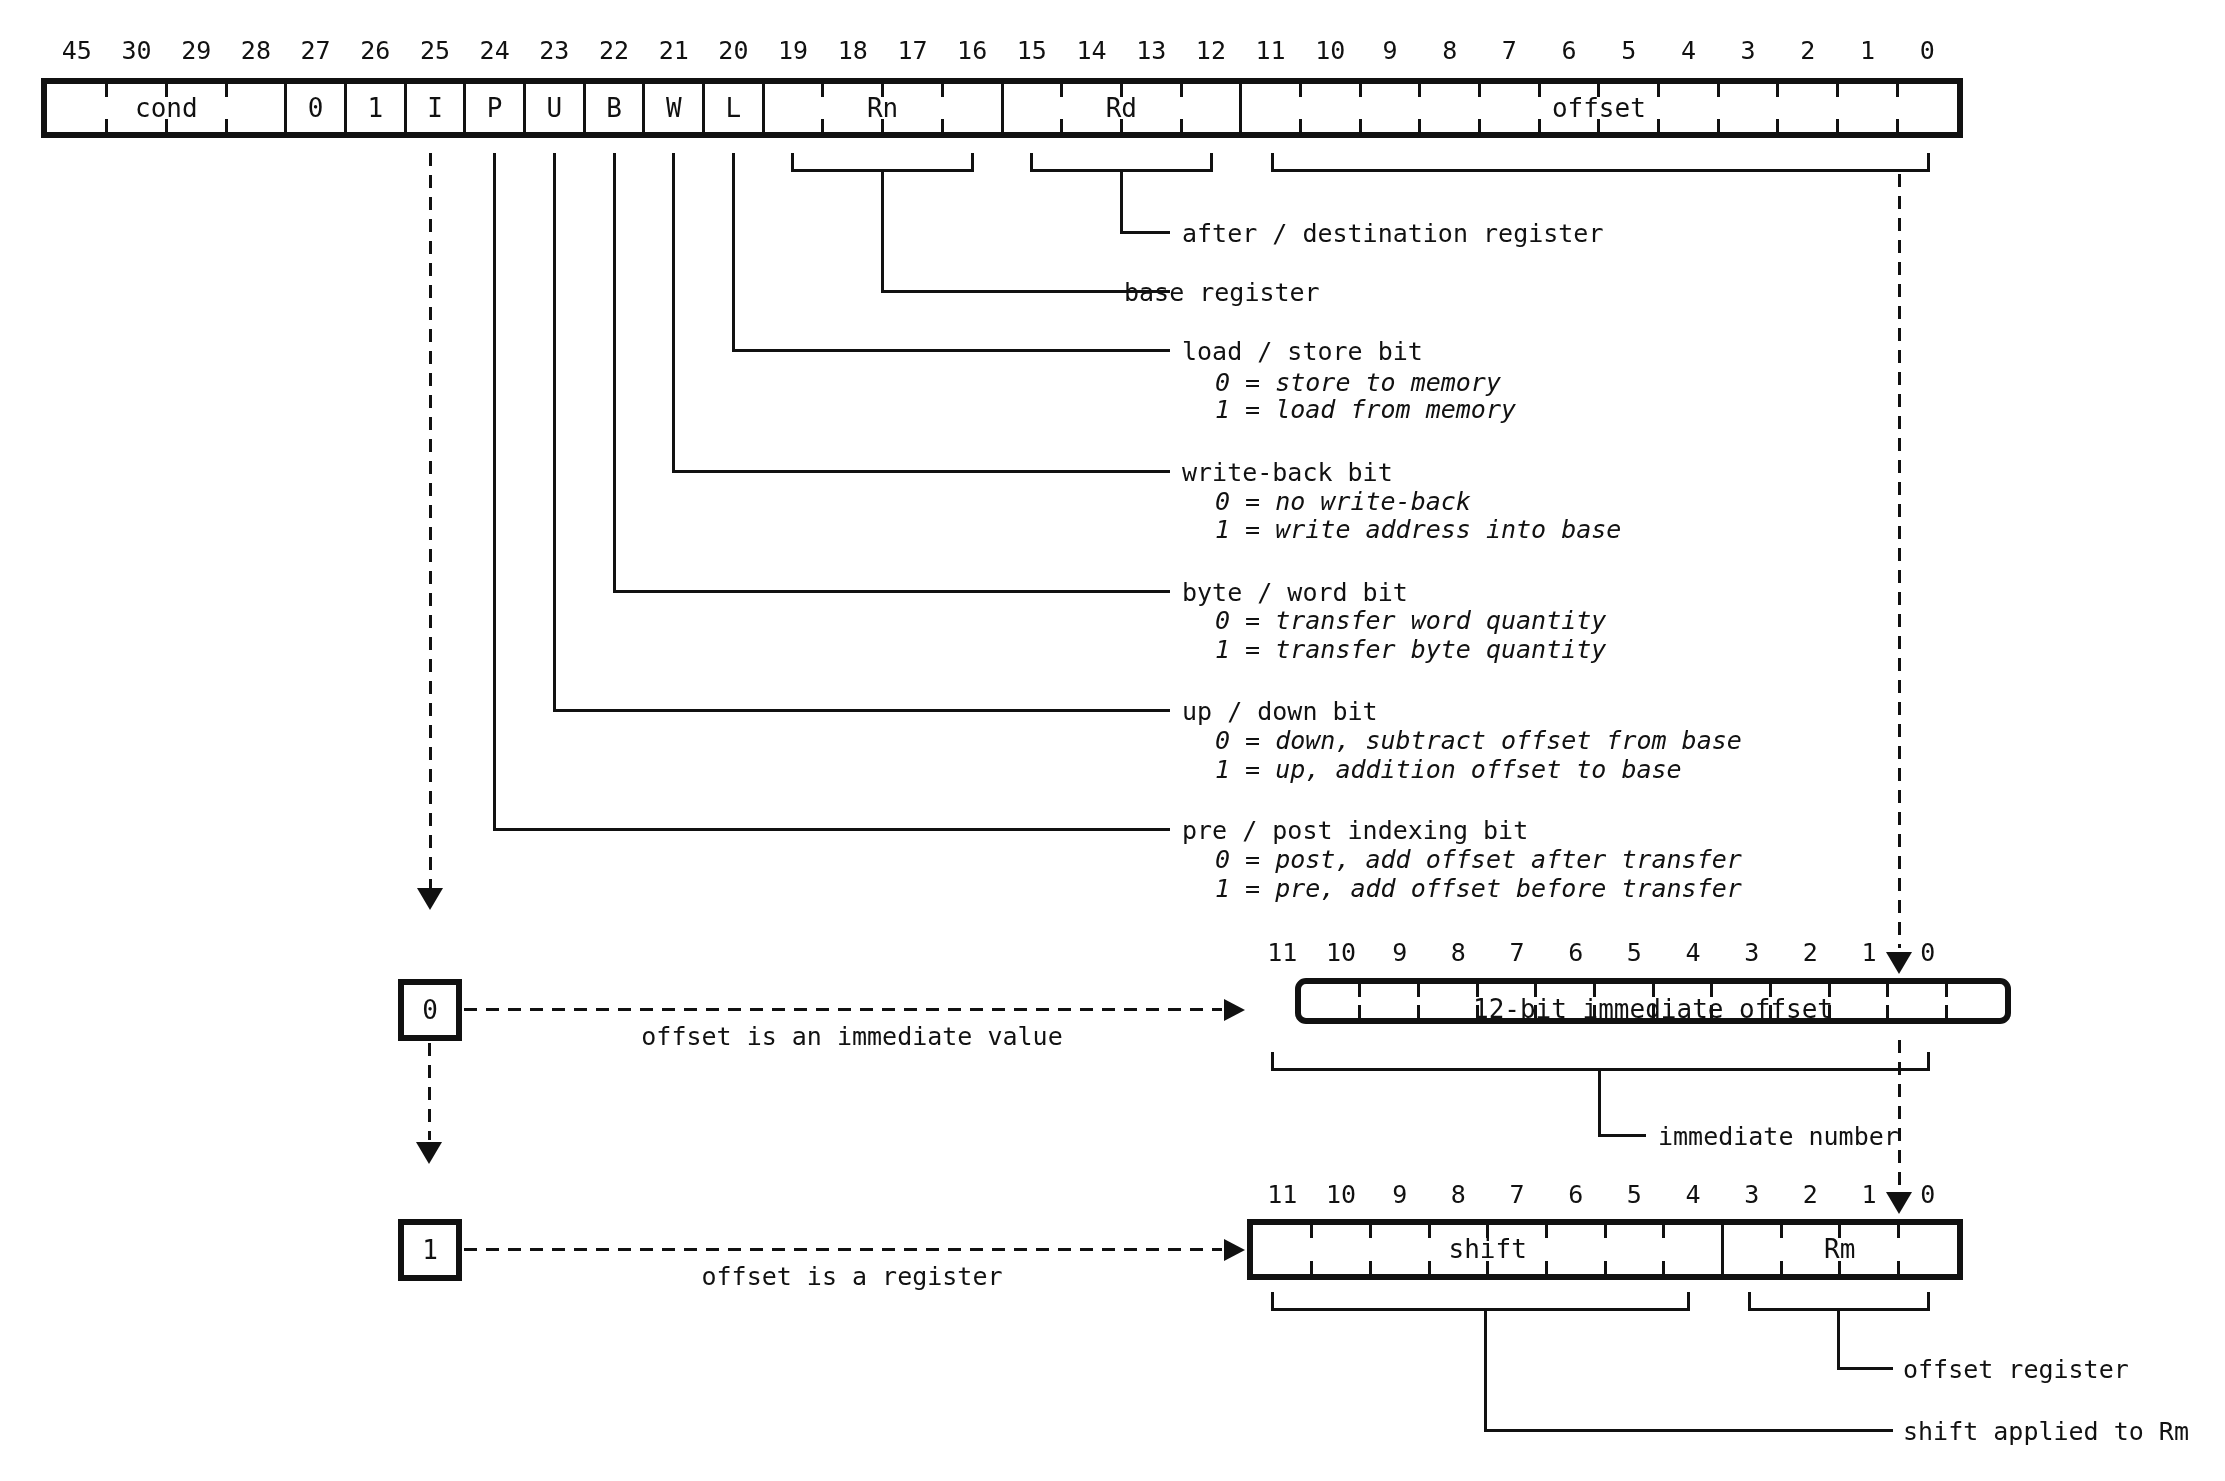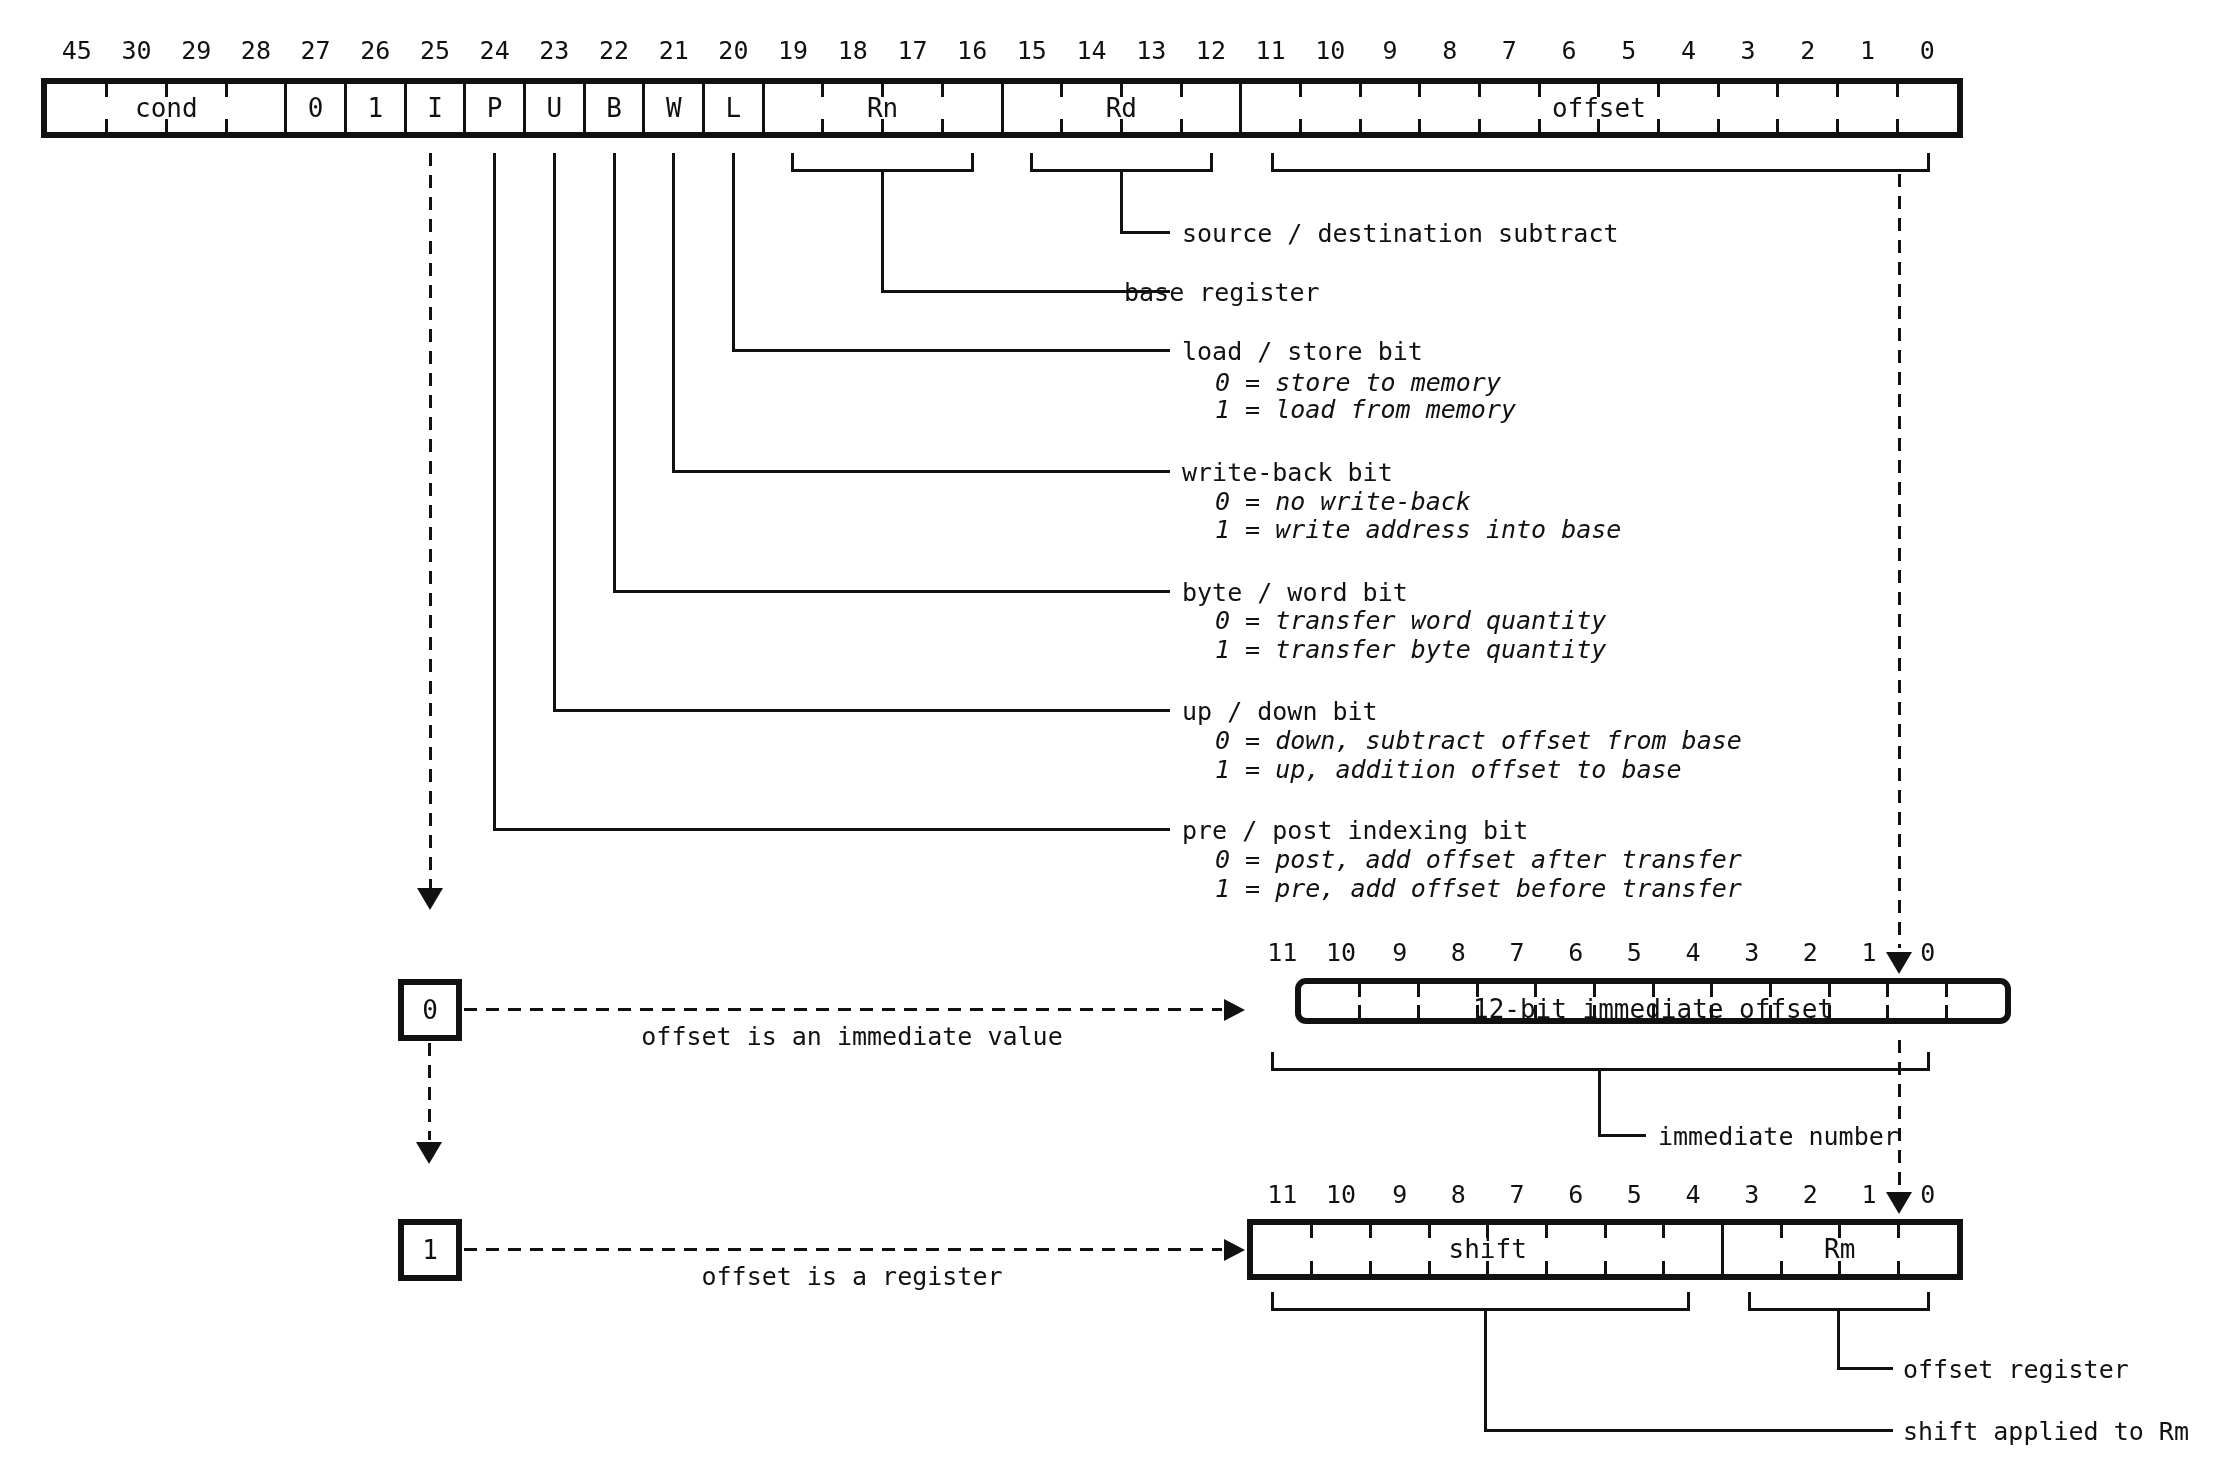--- a/index.html
+++ b/index.html
@@ -171,21 +171,21 @@
   <div class="hl" style="left:493px;top:828px;width:677px;"></div>
 
   <div class="dv" style="left:429px;top:153px;height:735px;"></div>
   <div class="arrow-down" style="left:417px;top:888px;"></div>
 
   <div class="dv" style="left:1898px;top:174px;height:774px;"></div>
   <div class="arrow-down" style="left:1886px;top:952px;"></div>
   <div class="dv" style="left:1898px;top:1040px;height:150px;"></div>
   <div class="arrow-down" style="left:1886px;top:1192px;"></div>
 
-  <div class="callout" style="left:1182px;top:233px;">source / destination subtract</div>
+  <div class="callout" style="left:1182px;top:233px;">after / destination register</div>
   <div class="callout" style="left:1124px;top:292px;">base register</div>
 
   <div class="callout" style="left:1182px;top:351px;">load / store bit</div>
   <div class="note" style="left:1215px;top:382px;">0 = store to memory</div>
   <div class="note" style="left:1215px;top:409px;">1 = load from memory</div>
 
   <div class="callout" style="left:1182px;top:472px;">write-back bit</div>
   <div class="note" style="left:1215px;top:501px;font-style:italic;">0 = no write-back</div>
   <div class="note" style="left:1215px;top:529px;">1 = write address into base</div>
 

